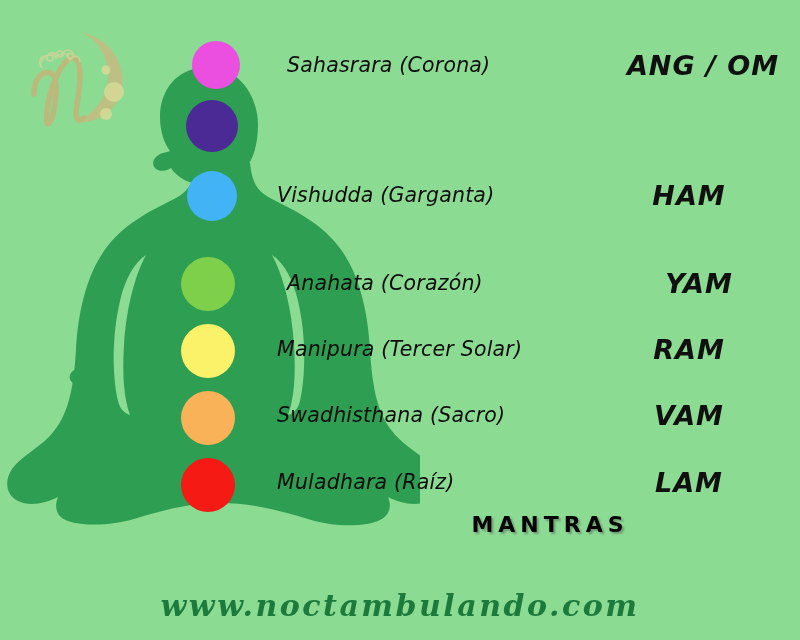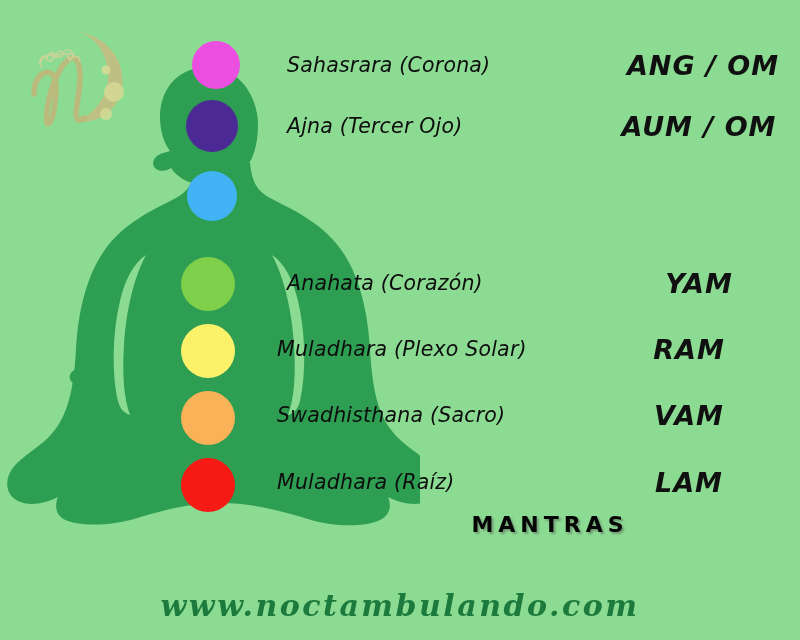--- a/index.html
+++ b/index.html
@@ -209,33 +209,33 @@
   <div class="chakra-dot" style="left:181px; top:257px; width:54px; height:54px; background:#7ed04b;"></div>
   <div class="chakra-dot" style="left:181px; top:324px; width:54px; height:54px; background:#fbf269;"></div>
   <div class="chakra-dot" style="left:181px; top:391px; width:54px; height:54px; background:#f9b257;"></div>
   <div class="chakra-dot" style="left:181px; top:458px; width:54px; height:54px; background:#f51a14;"></div>
 
   <div class="row r0" style="top:42px;">
     <div class="chakra-name">Sahasrara (Corona)</div>
     <div class="mantra">ANG / OM</div>
   </div>
 
-  <div class="row r1" style="top:103px;">
-    <div class="chakra-name">Ajna (Tercer Ojo)</div>
-    <div class="mantra">AUM / OM</div>
-  </div>
-
+
+  <div class="row r2" style="top:172px;">
+    <div class="chakra-name">Vishudda (Garganta)</div>
+    <div class="mantra">HAM</div>
+  </div>
 
   <div class="row r3" style="top:260px;">
     <div class="chakra-name">Anahata (Corazón)</div>
     <div class="mantra">YAM</div>
   </div>
 
   <div class="row r4" style="top:326px;">
-    <div class="chakra-name">Muladhara (Plexo Solar)</div>
+    <div class="chakra-name">Manipura (Tercer Solar)</div>
     <div class="mantra">RAM</div>
   </div>
 
   <div class="row r5" style="top:392px;">
     <div class="chakra-name">Swadhisthana (Sacro)</div>
     <div class="mantra">VAM</div>
   </div>
 
   <div class="row r6" style="top:459px;">
     <div class="chakra-name">Muladhara (Raíz)</div>

